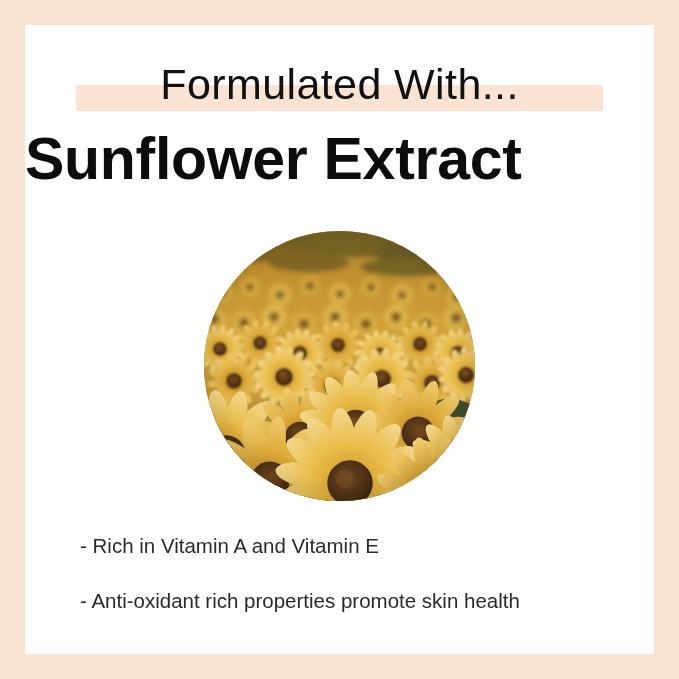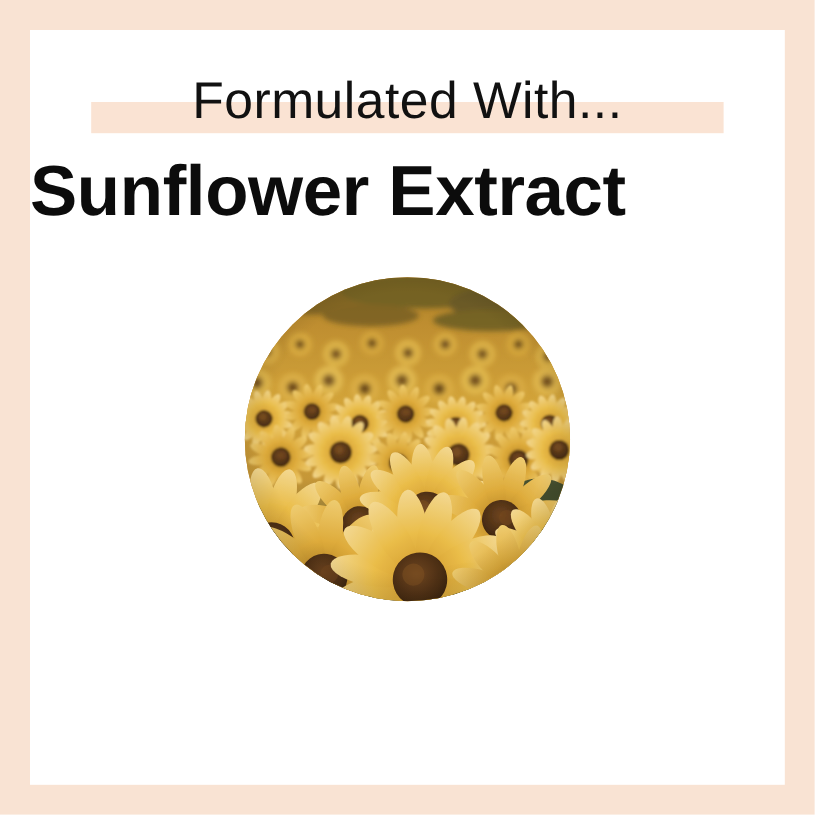--- a/index.html
+++ b/index.html
@@ -325,15 +325,19 @@
 
         <rect x="0" y="0" width="271" height="270" fill="#B07A1E" opacity="0.07"></rect>
         <radialGradient id="vig" cx="50%" cy="48%" r="62%">
           <stop offset="70%" stop-color="#000000" stop-opacity="0"></stop>
           <stop offset="100%" stop-color="#000000" stop-opacity="0.22"></stop>
         </radialGradient>
         <rect x="0" y="0" width="271" height="270" fill="url(#vig)"></rect>
       </svg>
     </div>
 
+    <div id="bullets">
+      <div class="bullet-line">- Rich in Vitamin A and Vitamin E</div>
+      <div class="bullet-line">- Anti-oxidant rich properties promote skin health</div>
+    </div>
 
   </div>
 </div>
 
 </body></html>

